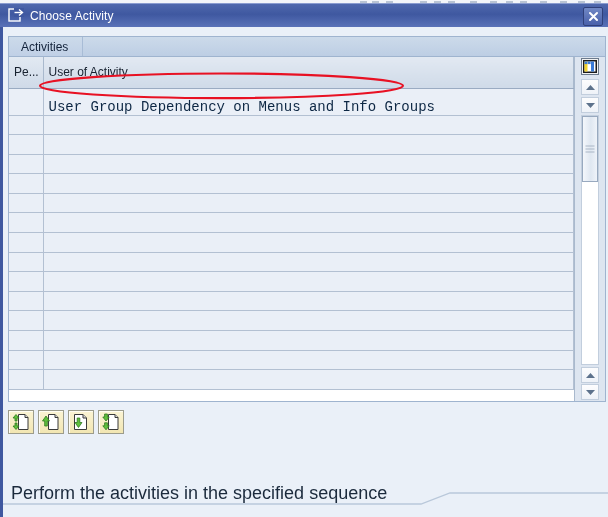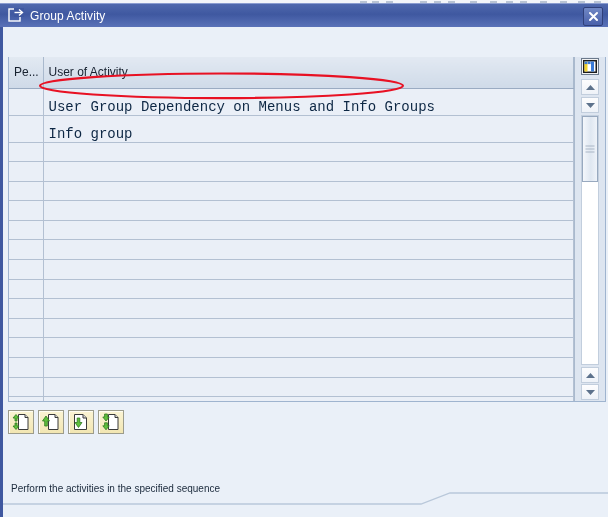--- a/index.html
+++ b/index.html
@@ -188,21 +188,21 @@
     box-shadow: inset 1px 1px 0 #fffdf2;
     box-sizing: border-box;
     display: flex; align-items: center; justify-content: center;
     cursor: pointer;
   }
   .tb-btn svg { display: block; }
 
   
   .status {
     position: absolute; left: 8px; top: 456px;
-    font-size: 10px; color: #1b2a3c;
+    font-size: 18px; color: #1b2a3c;
     white-space: nowrap;
   }
 
   
   .footer-step {
     position: absolute; left: 0; bottom: 0; width: 608px; height: 46px;
     overflow: hidden; pointer-events: none;
   }
 </style>
 </head>
@@ -229,51 +229,52 @@
 
   <div class="titlebar">
     <span class="titlebar-icon">
       <svg width="16" height="15" viewBox="0 0 16 15">
         <rect x="1" y="1" width="11" height="12" fill="none" stroke="#ffffff" stroke-width="1.4"></rect>
         <rect x="6" y="0" width="10" height="9" fill="#3f58a0"></rect>
         <path d="M6.5 4.5 H14" stroke="#ffffff" stroke-width="1.4"></path>
         <path d="M11 1.5 L14.5 4.5 L11 7.5" fill="none" stroke="#ffffff" stroke-width="1.4"></path>
       </svg>
     </span>
-    <span class="titlebar-text">Group Activity</span>
+    <span class="titlebar-text">Choose Activity</span>
     <span class="close-btn">
       <svg width="11" height="11" viewBox="0 0 11 11">
         <path d="M2 2 L9 9 M9 2 L2 9" stroke="#ffffff" stroke-width="2" stroke-linecap="round"></path>
       </svg>
     </span>
   </div>
 
   <div class="dialog-body">
 
+    <div class="tabstrip">
+      <div class="tab-active">
+        <span>Activities</span>
+      </div>
+    </div>
 
     <div class="grid-wrap">
       <div class="grid-inner">
         <table class="grid">
           <thead>
             <tr>
               <th class="col-pe">Pe...</th>
               <th>User of Activity</th>
             </tr>
           </thead>
           <tbody id="grid-body">
               <tr>
                 <td class="col-pe"></td>
                 <td id="highlighted-cell">User Group Dependency on Menus and Info Groups</td>
               </tr>
               <tr>
                 <td class="col-pe"></td>
-                <td>Info group</td>
-              </tr>
-              <tr>
-                <td class="col-pe"></td>
                 <td></td>
               </tr>
               <tr>
                 <td class="col-pe"></td>
                 <td></td>
               </tr>
               <tr>
                 <td class="col-pe"></td>
                 <td></td>
               </tr>

